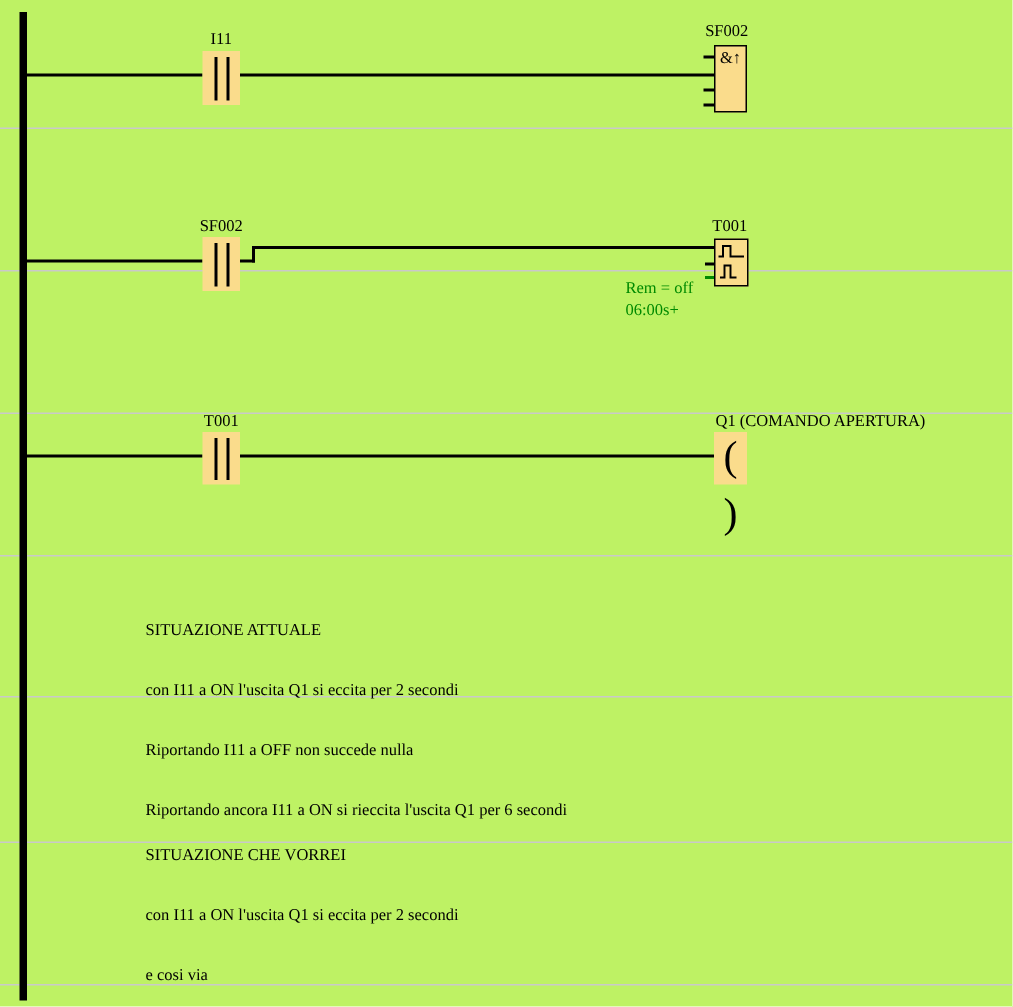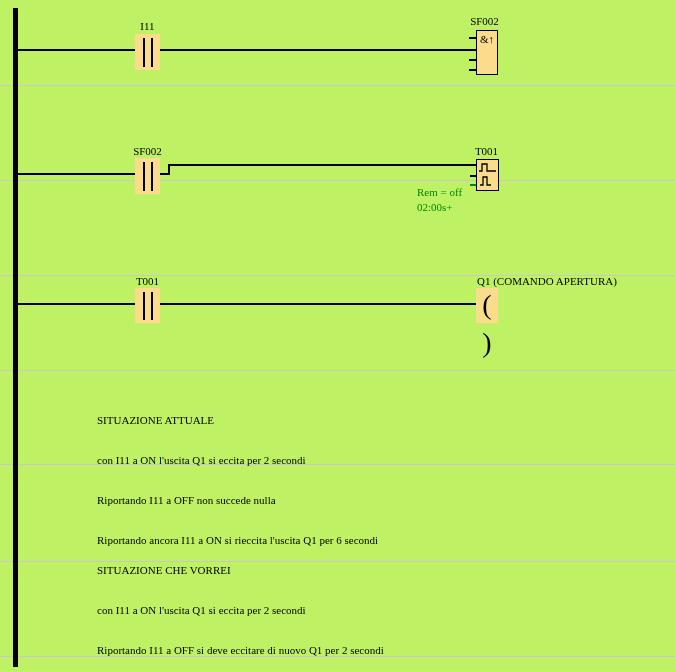--- a/index.html
+++ b/index.html
@@ -71,21 +71,21 @@
   <div class="comp-label ctr" style="left:464px;top:146px;width:45px">T001</div>
   <div class="pin" style="left:470px;top:175px;width:6px"></div>
   <div class="pin green" style="left:470px;top:184px;width:6px"></div>
   <div class="blk" style="left:476px;top:159px;width:23px;height:32px">
     <svg class="ticon" width="19" height="26" viewBox="0 0 19 26">
       <polyline points="1,9 4,9 4,2 9,2 9,9 18,9" fill="none" stroke="#000" stroke-width="1.3"></polyline>
       <polyline points="2,23 5,23 5,15 9,15 9,23 13,23" fill="none" stroke="#000" stroke-width="1.3"></polyline>
     </svg>
   </div>
   <div class="param" style="left:417px;top:186px">Rem = off</div>
-  <div class="param" style="left:417px;top:201px">02:00s+</div>
+  <div class="param" style="left:417px;top:201px">06:00s+</div>
 
   <div class="wire-h" style="left:17px;top:303px;width:118px"></div>
   <div class="comp-label ctr" style="left:125px;top:276px;width:45px">T001</div>
   <div class="contact" style="left:135px;top:288px;height:35px">
     <div class="bar b1"></div>
     <div class="bar b2"></div>
   </div>
   <div class="wire-h" style="left:160px;top:303px;width:316px"></div>
   <div class="comp-label" style="left:477px;top:276px">Q1 (COMANDO APERTURA)</div>
   <div class="coil" style="left:476px;top:288px">
@@ -95,17 +95,16 @@
   <div class="comment" style="left:97px;top:388px">
     <div>SITUAZIONE ATTUALE</div>
     <div>con I11 a ON l'uscita Q1 si eccita per 2 secondi</div>
     <div>Riportando I11 a OFF non succede nulla</div>
     <div>Riportando ancora I11 a ON si rieccita l'uscita Q1 per 6 secondi</div>
   </div>
 
   <div class="comment" style="left:97px;top:538px">
     <div>SITUAZIONE CHE VORREI</div>
     <div>con I11 a ON l'uscita Q1 si eccita per 2 secondi</div>
-    <div>Riportando I11 a OFF si deve eccitare di nuovo Q1 per 2 secondi</div>
     <div>e cosi via</div>
   </div>
 
 </div>
 
 </body></html>

